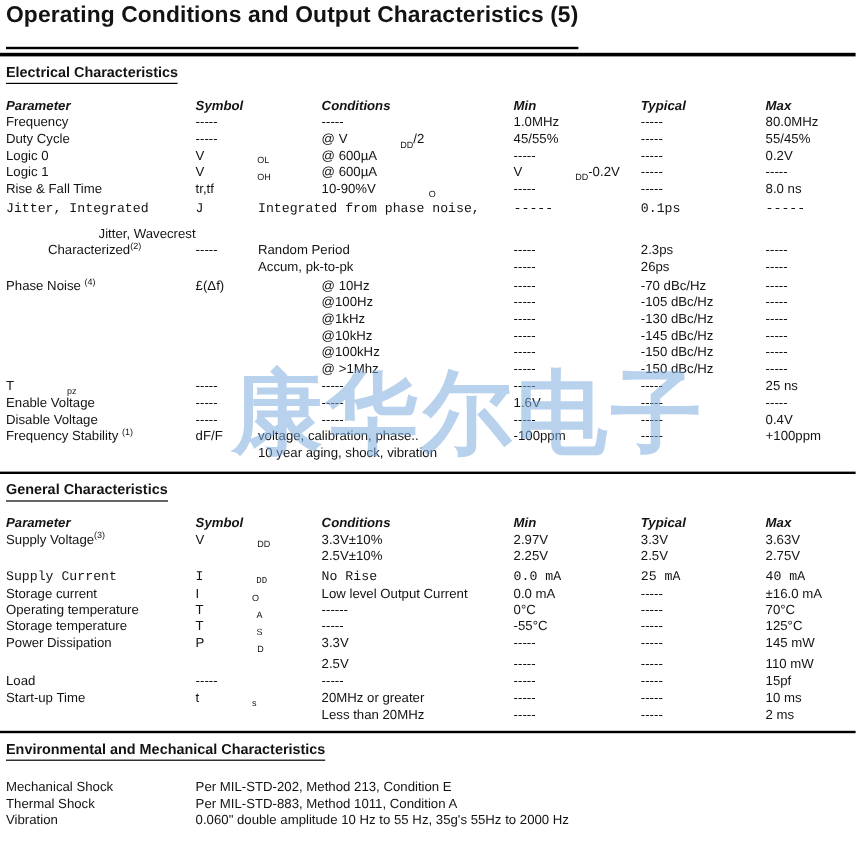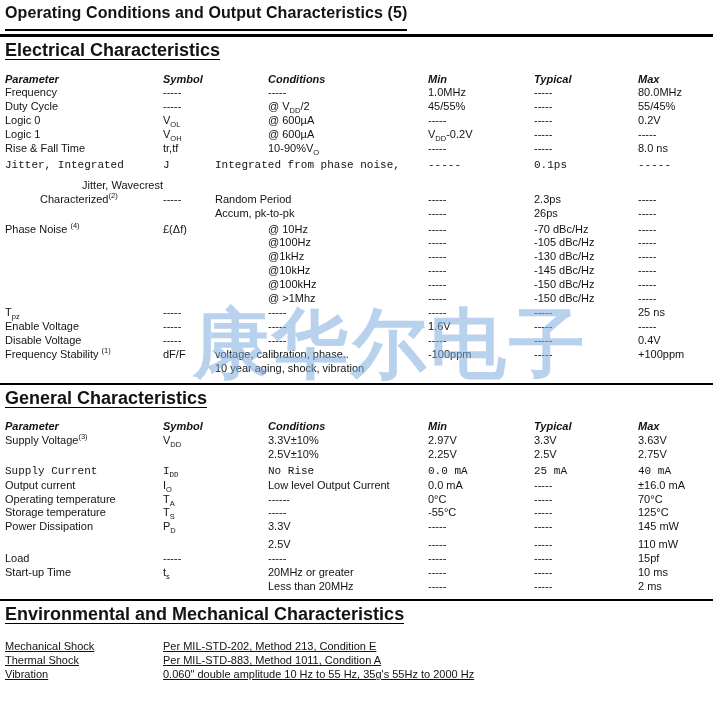--- a/index.html
+++ b/index.html
@@ -3,49 +3,49 @@
 <meta charset="utf-8">
 <style>
   html,body{margin:0;padding:0;}
   body{
     width:713px;height:703px;background:#ffffff;color:#131313;
     font-family:"Liberation Sans", sans-serif;font-size:11px;
     position:relative;overflow:hidden;
   }
   .page{position:relative;padding:3px 0 0 5px;}
   .title{
-    display:inline-block;font-size:16px;font-weight:bold;line-height:19px;
-    border-bottom:2px solid #000;padding-bottom:7px;margin:0;letter-spacing:.1px;
+    display:inline-block;font-size:19px;font-weight:bold;line-height:19px;
+    border-bottom:2px solid #000;padding-bottom:17px;margin:0;letter-spacing:.1px;
   }
   .rule{height:2.5px;background:#000;width:713px;margin-left:-5px;}
   .rule1{margin-top:3px;}
   .rule2{margin-top:7px;}
   .rule3{margin-top:5px;}
   .sec{
-    display:inline-block;font-size:18px;font-weight:bold;line-height:15px;
+    display:inline-block;font-size:12px;font-weight:bold;line-height:15px;
     border-bottom:1.5px solid #000;padding-bottom:1px;
   }
   .secwrap{margin-top:6px;}
   .tbl{margin-top:13px;}
   .tbl2{margin-top:12px;}
   .tblenv{margin-top:16px;}
   .tr{
     display:grid;grid-template-columns:158px 52px 213px 106px 104px 75px;
     align-items:start;line-height:13.9px;
   }
-  .env .tr{grid-template-columns:158px 550px;text-decoration:underline;}
+  .env .tr{grid-template-columns:158px 550px;}
   .hd{font-weight:bold;font-style:italic;}
   .c{display:block;}
   .ci{padding-left:53px;}   
   .pi{padding-left:35px;}   
   .mt2{margin-top:2px;}
   .mt3{margin-top:3px;font-family:Liberation Mono, monospace;}
   .mt4{margin-top:4px;}
   .mt6{margin-top:6px;text-align:right;}
-  sub{font-size:7.5px;line-height:0;}
+  sub{font-size:7.5px;line-height:0;margin-left:44px;}
   sup{font-size:7.5px;line-height:0;}
   .watermark{
     position:absolute;left:193px;top:294px;z-index:9;
     font-size:76px;font-weight:bold;letter-spacing:3px;white-space:nowrap;
     color:rgba(125,172,220,0.55);
     font-family:Liberation Sans, sans-serif;
     pointer-events:none;
   }
 </style>
 </head>
@@ -260,21 +260,21 @@
     </div>
     <div class="tr mt3">
       <span class="c">Supply Current</span>
       <span class="c">I<sub>DD</sub></span>
       <span class="c ci">No Rise</span>
       <span class="c">0.0 mA</span>
       <span class="c">25 mA</span>
       <span class="c">40 mA</span>
     </div>
     <div class="tr">
-      <span class="c">Output current</span>
+      <span class="c">Storage current</span>
       <span class="c">I<sub>O</sub></span>
       <span class="c ci">Low level Output Current</span>
       <span class="c">0.0 mA</span>
       <span class="c">-----</span>
       <span class="c">±16.0 mA</span>
     </div>
     <div class="tr">
       <span class="c">Operating temperature</span>
       <span class="c">T<sub>A</sub></span>
       <span class="c ci">------</span>

